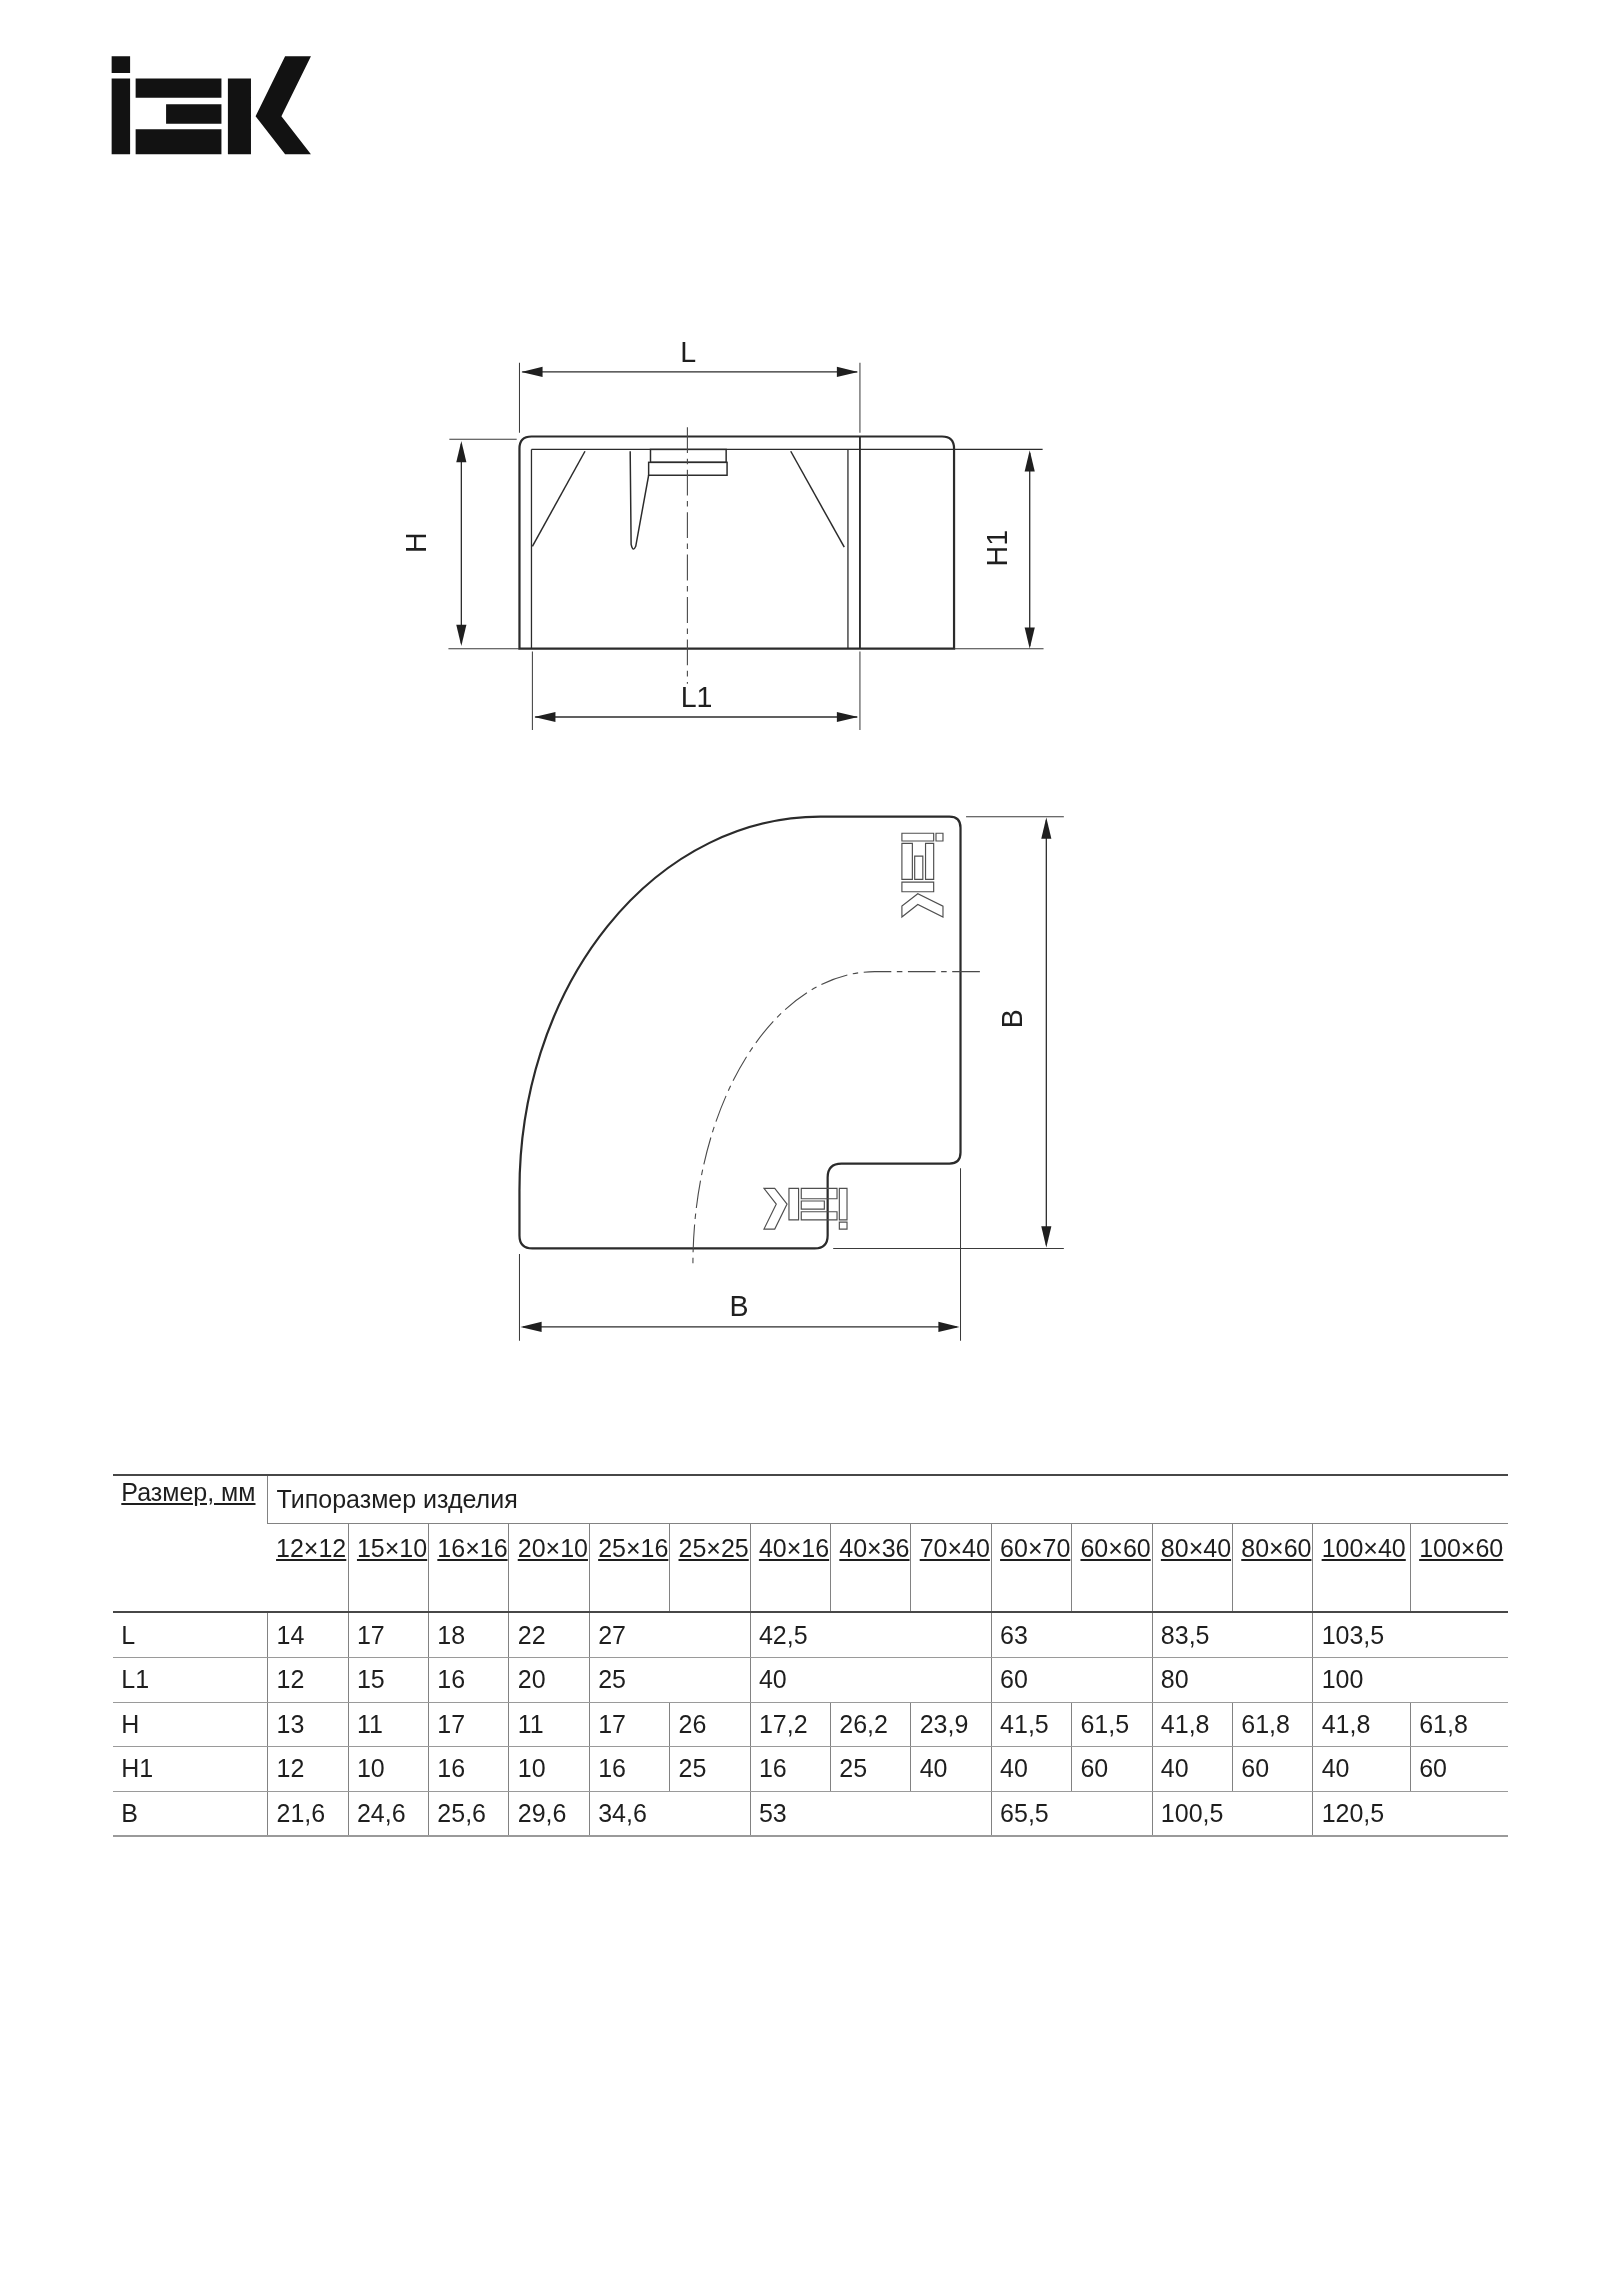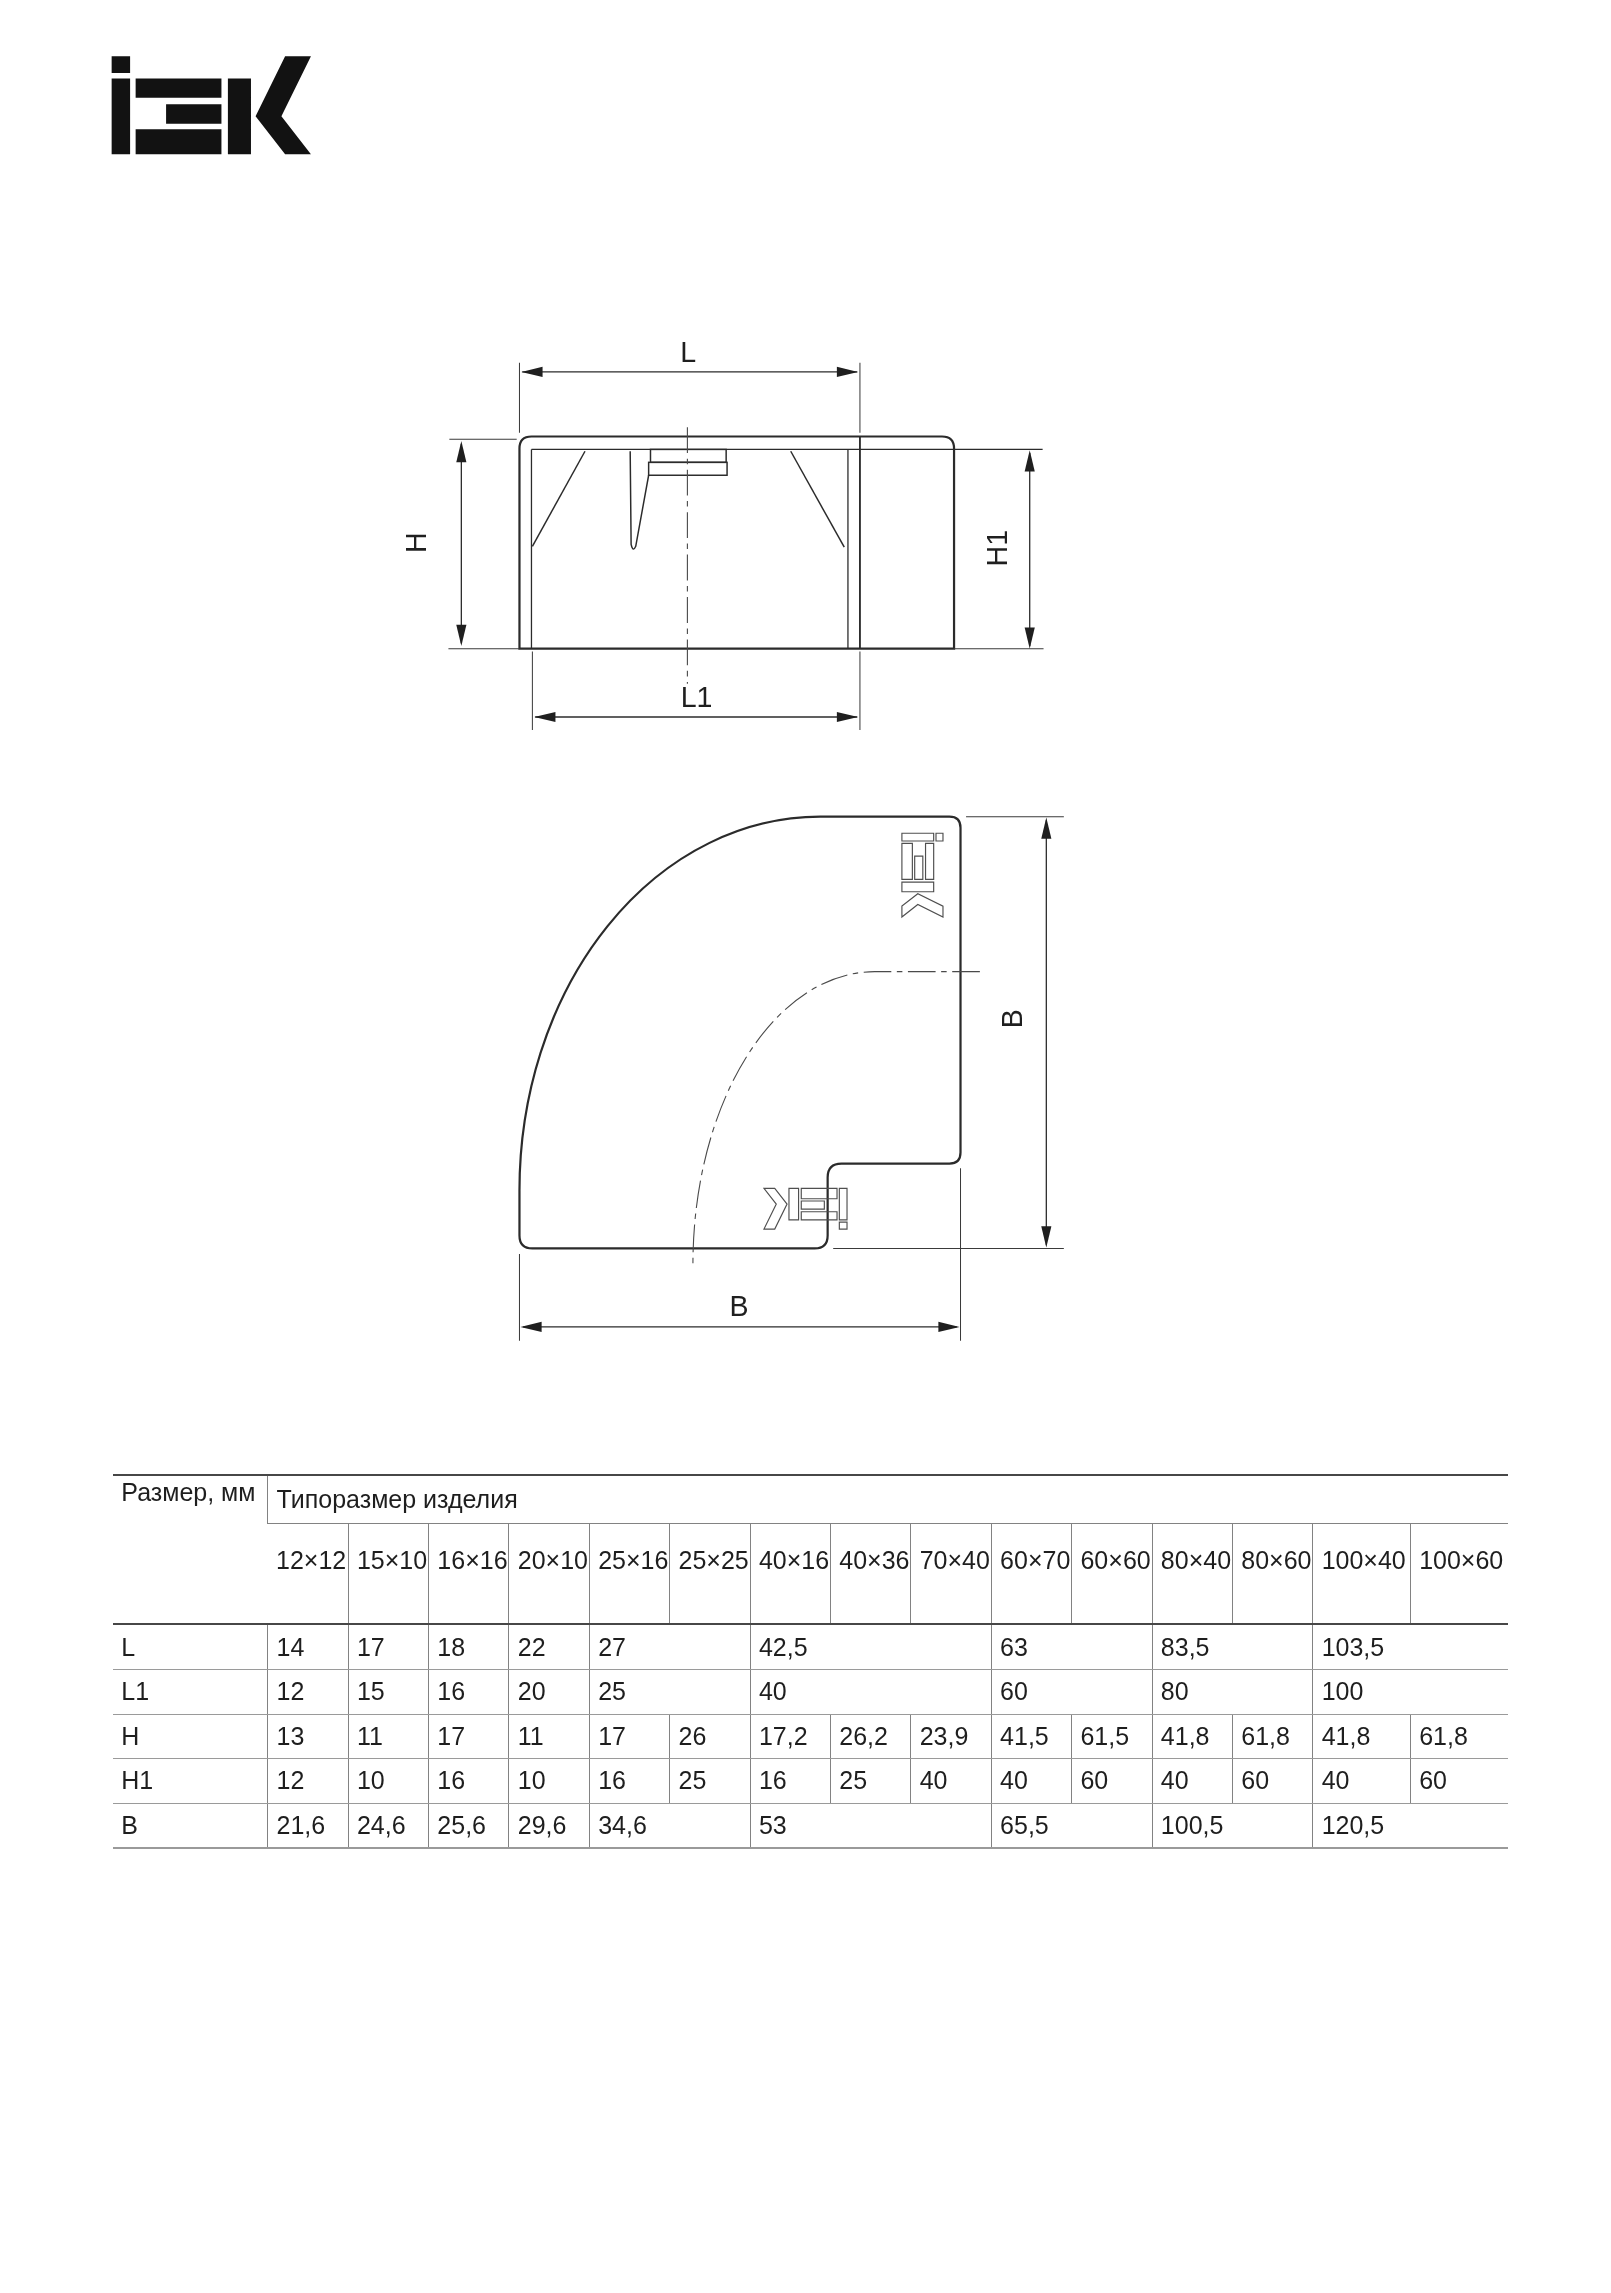--- a/index.html
+++ b/index.html
@@ -19,23 +19,23 @@
   table.size-table{
     border-collapse:collapse;table-layout:fixed;width:1395px;
     font-size:25px;color:#1e1e1e;border-top:2.8px solid #474747;
   }
   table.size-table td{
     border-left:1.8px solid #828282;
     padding:1.8px 3.7px 1.8px 8.3px;
     overflow:hidden;white-space:nowrap;
   }
   table.size-table td:first-child{border-left:none;}
-  td.corner{vertical-align:top;padding-top:8.3px;border-bottom:2.8px solid #474747;}
+  td.corner{vertical-align:top;padding-top:8.3px;border-bottom:2.8px solid #474747;text-decoration:underline;}
   td.group{vertical-align:middle;height:43px;border-bottom:1.8px solid #828282;}
-  tr.sizes td{height:76px;vertical-align:top;padding-top:22px;border-bottom:2.8px solid #474747;}
+  tr.sizes td{height:76px;vertical-align:top;padding-top:10px;border-bottom:2.8px solid #474747;text-decoration:underline;}
   tr.datarow td{height:40px;vertical-align:middle;border-bottom:1.8px solid #9a9a9a;}
   tr.datarow.last td{border-bottom:2.8px solid #9a9a9a;}
   
   #caption{
     position:absolute;left:112px;top:1888px;width:1108px;
     font-size:25px;color:#1e1e1e;
   }
 </style>
 </head>
 <body>

